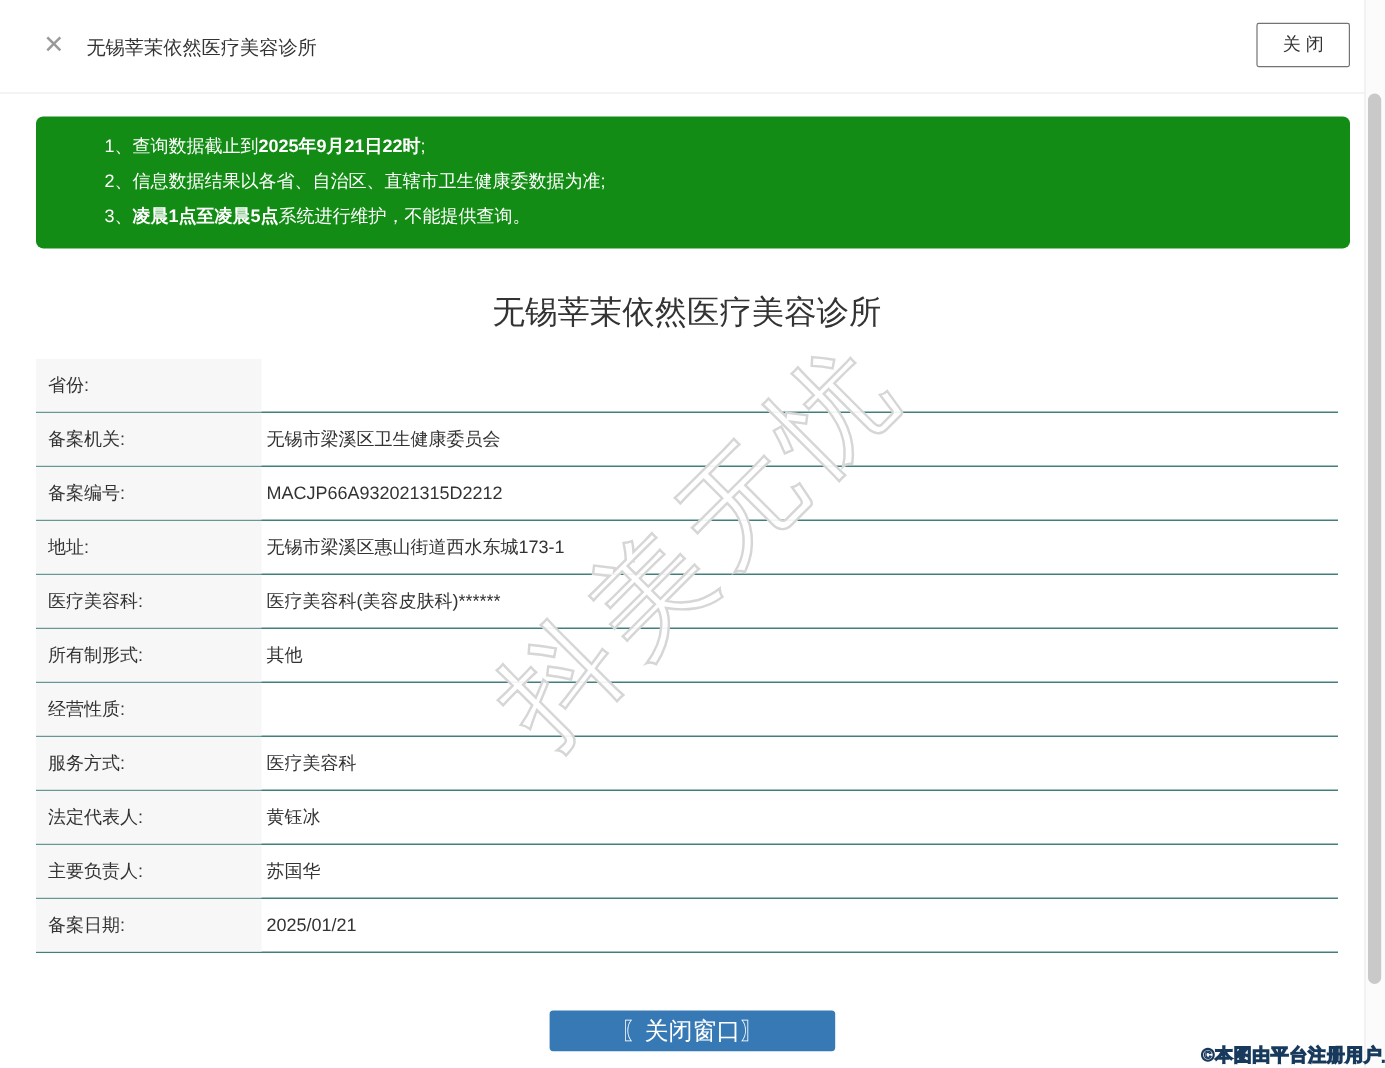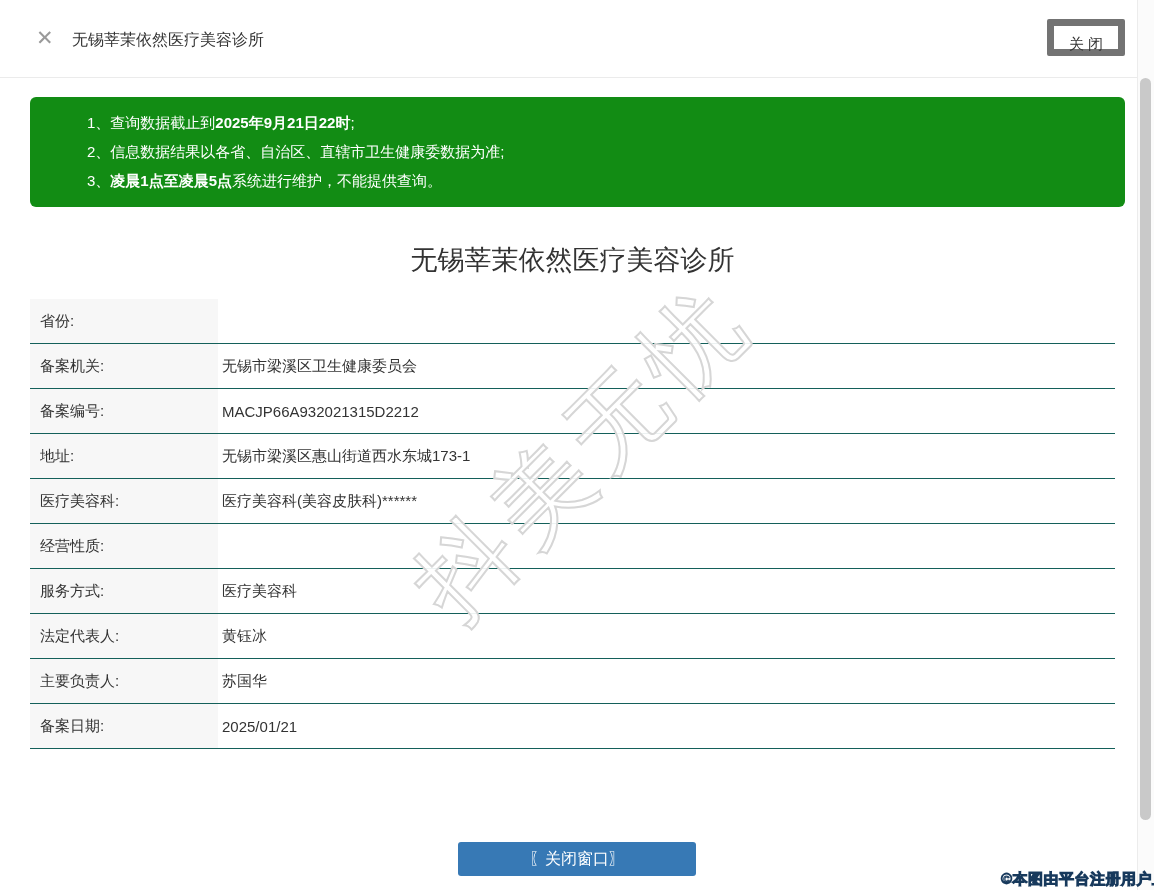--- a/index.html
+++ b/index.html
@@ -23,21 +23,21 @@
     font-size:21px; color:#9a9a9a; line-height:1;
     cursor:pointer; user-select:none;
   }
   .topbar-title {
     position:absolute; left:72px; top:30px;
     font-size:16px; color:#333;
   }
   .topbar-close-btn {
     position:absolute; right:29px; top:19px;
     width:78px; height:37px;
-    background:#fff; border:7px solid #737373; border-radius:2px;
+    background:#fff; border:1px solid #737373; border-radius:2px;
     font-size:15px; color:#333; text-align:center; line-height:35px;
     font-family:inherit; cursor:pointer;
   }
 
   
   .content { padding:0 30px;margin-top:16px; }
 
   .notice {
     margin-top:19px;
     width:1095px;
@@ -83,21 +83,21 @@
 
   
   .close-window-btn {
     position:absolute;
     left:50%; top:842px;
     transform:translateX(-50%);
     width:238px; height:34px;
     background:#3779b5;
     color:#fff;
     border:none; border-radius:3px;
-    font-size:16px; font-family:inherit;
+    font-size:20px; font-family:inherit;
     cursor:pointer;
     z-index:4;
   }
 
   
   .wm-diagonal {
     position:absolute;
     left:355px; top:393px;
     width:440px; height:104px;
     transform:rotate(-45deg);
@@ -177,20 +177,24 @@
     </div>
     <div class="record-row">
       <div class="record-label">地址:</div>
       <div class="record-value">无锡市梁溪区惠山街道西水东城173-1</div>
     </div>
     <div class="record-row">
       <div class="record-label">医疗美容科:</div>
       <div class="record-value">医疗美容科(美容皮肤科)******</div>
     </div>
     <div class="record-row">
+      <div class="record-label">所有制形式:</div>
+      <div class="record-value">其他</div>
+    </div>
+    <div class="record-row">
       <div class="record-label">经营性质:</div>
     </div>
     <div class="record-row">
       <div class="record-label">服务方式:</div>
       <div class="record-value">医疗美容科</div>
     </div>
     <div class="record-row">
       <div class="record-label">法定代表人:</div>
       <div class="record-value">黄钰冰</div>
     </div>

